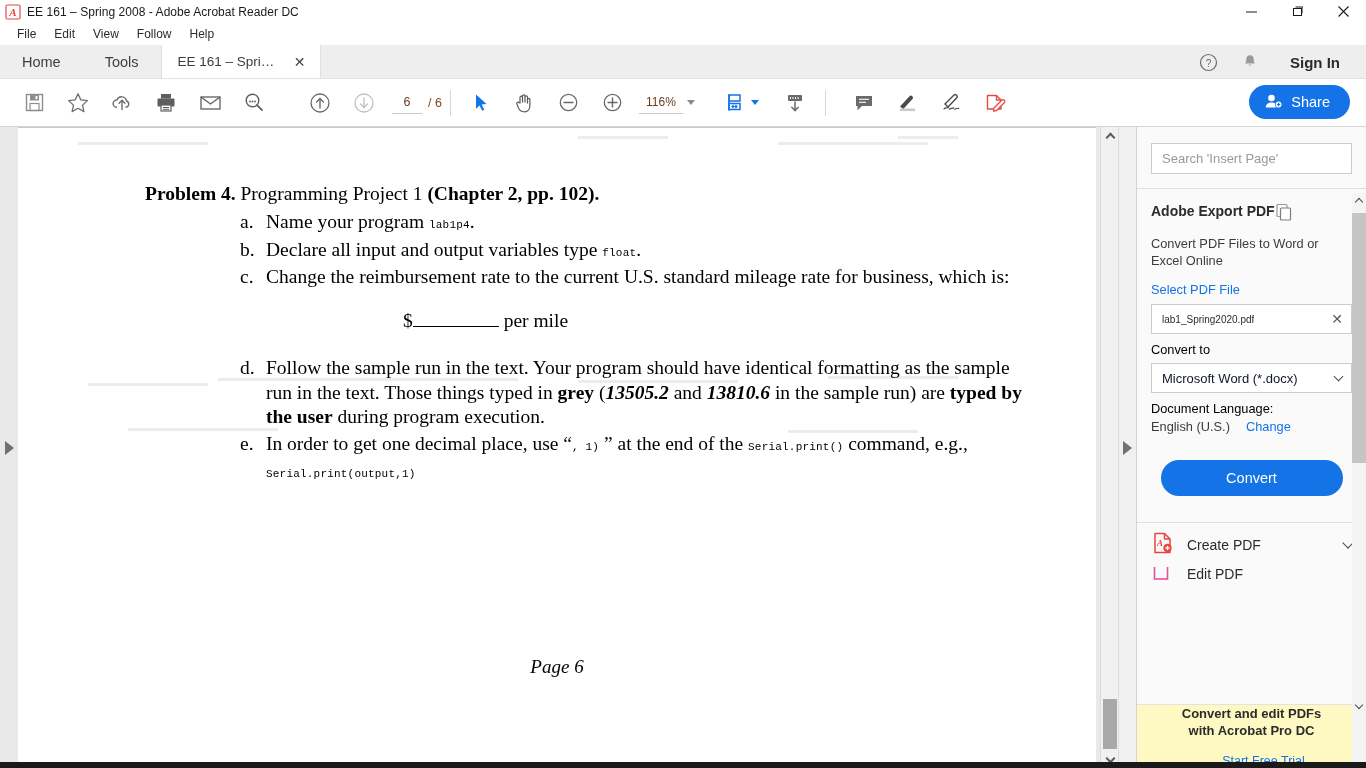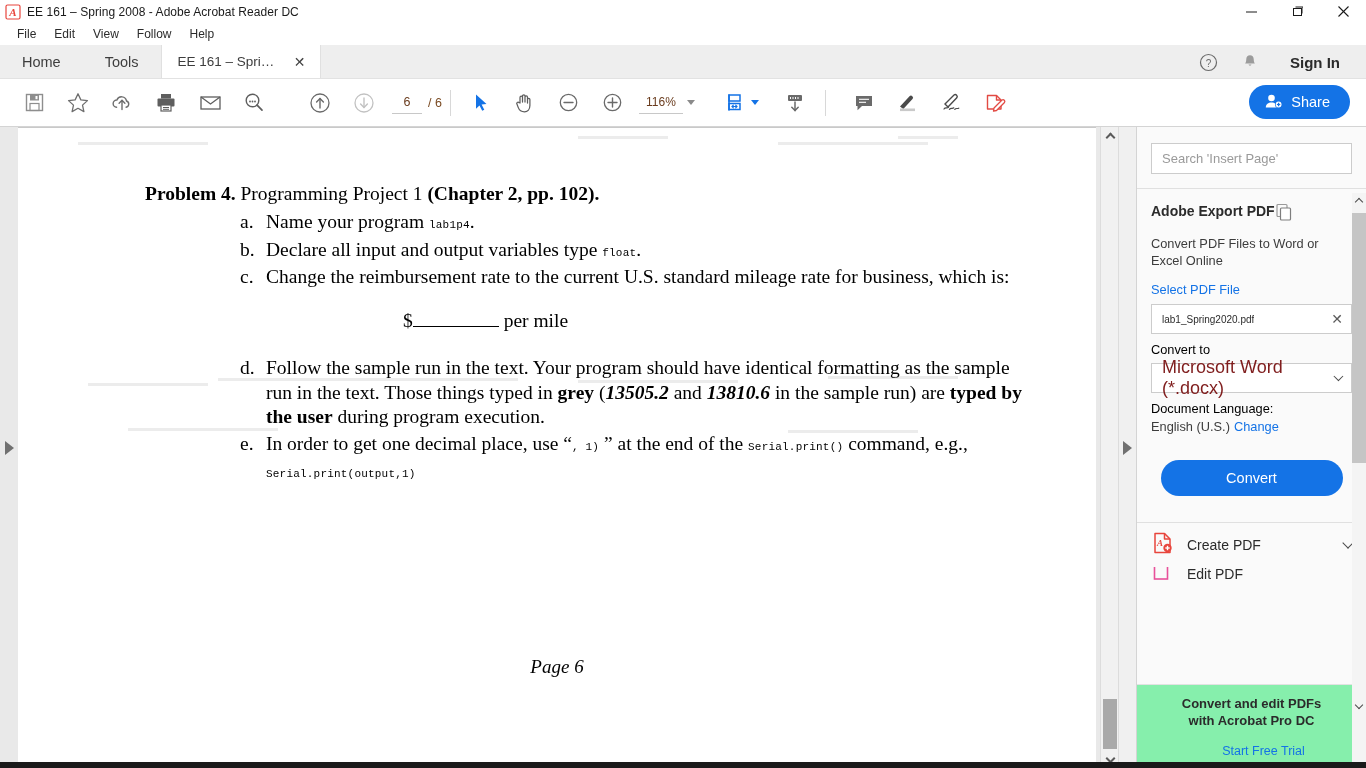--- a/index.html
+++ b/index.html
@@ -244,45 +244,45 @@
     padding: 0 8px 0 10px; cursor: pointer;
   }
   .sb-filename { font-size: 10px; color: #2b2b2b; white-space: nowrap; overflow: hidden; text-overflow: ellipsis; }
   .x-glyph { font-size: 14px; color: #5a5a5a; cursor: pointer; line-height: 1; }
   .sb-label { font-size: 12.8px; color: #000000; margin-top: 8px; margin-bottom: 6px; }
   .sb-select {
     height: 30px; border: 1px solid #cccccc; background: #ffffff;
     display: flex; align-items: center; justify-content: space-between;
     padding: 0 9px 0 10px; cursor: pointer;
   }
-  .sb-select-val { font-size: 18px; color: #7f1d1d; }
+  .sb-select-val { font-size: 13px; color: #0f172a; }
   .chev-sm {
     width: 7px; height: 7px; border-left: 1.6px solid #4a4a4a; border-bottom: 1.6px solid #4a4a4a;
     transform: rotate(-45deg); margin-bottom: 3px;
   }
-  .sb-langrow { display: flex; align-items: baseline; gap: 4px; margin-top: 3px; }
+  .sb-langrow { display: flex; align-items: baseline; gap: 16px; margin-top: 3px; }
   .sb-lang { font-size: 12.8px; color: #3c3c3c; }
   .convert-btn {
     display: block; width: 182px; margin: 26px auto 0 auto; height: 36px;
     background: #1473e6; color: #fff; border: none; border-radius: 18px;
     font-size: 14.5px; cursor: pointer; font-family: "Liberation Sans", sans-serif;
   }
   .sb-tools { margin-top: 26px; border-top: 1px solid #e0e0e0; }
   .tool-row {
     display: flex; align-items: center; gap: 12px; padding: 11px 14px;
     cursor: pointer; height: 44px;
   }
   .tool-label { font-size: 14px; color: #2b2b2b; flex: 1 1 auto; }
   .tool-chev {
     width: 8px; height: 8px; border-left: 1.8px solid #4a4a4a; border-bottom: 1.8px solid #4a4a4a;
     transform: rotate(-45deg); margin-bottom: 4px;
   }
   .promo {
-    position: absolute; left: 0; bottom: 0; width: 229px; height: 84px;
-    background: #86efac; border-top: 1px solid #e2e2e2;
+    position: absolute; left: 0; bottom: 0; width: 229px; height: 64px;
+    background: #fef9c3; border-top: 1px solid #e2e2e2;
     display: flex; flex-direction: column; align-items: center;
     justify-content: center; gap: 15px;
   }
   .promo-t { font-size: 13px; font-weight: bold; color: #2b2b2b; text-align: center; line-height: 17px; }
   .promo-l { font-size: 12.5px; color: #1473e6; cursor: pointer; margin-left: 24px; }
 
   
   .sb-scroll {
     position: absolute; right: 0; top: 66px; width: 14px; height: 575px;
     background: #f4f4f4;

